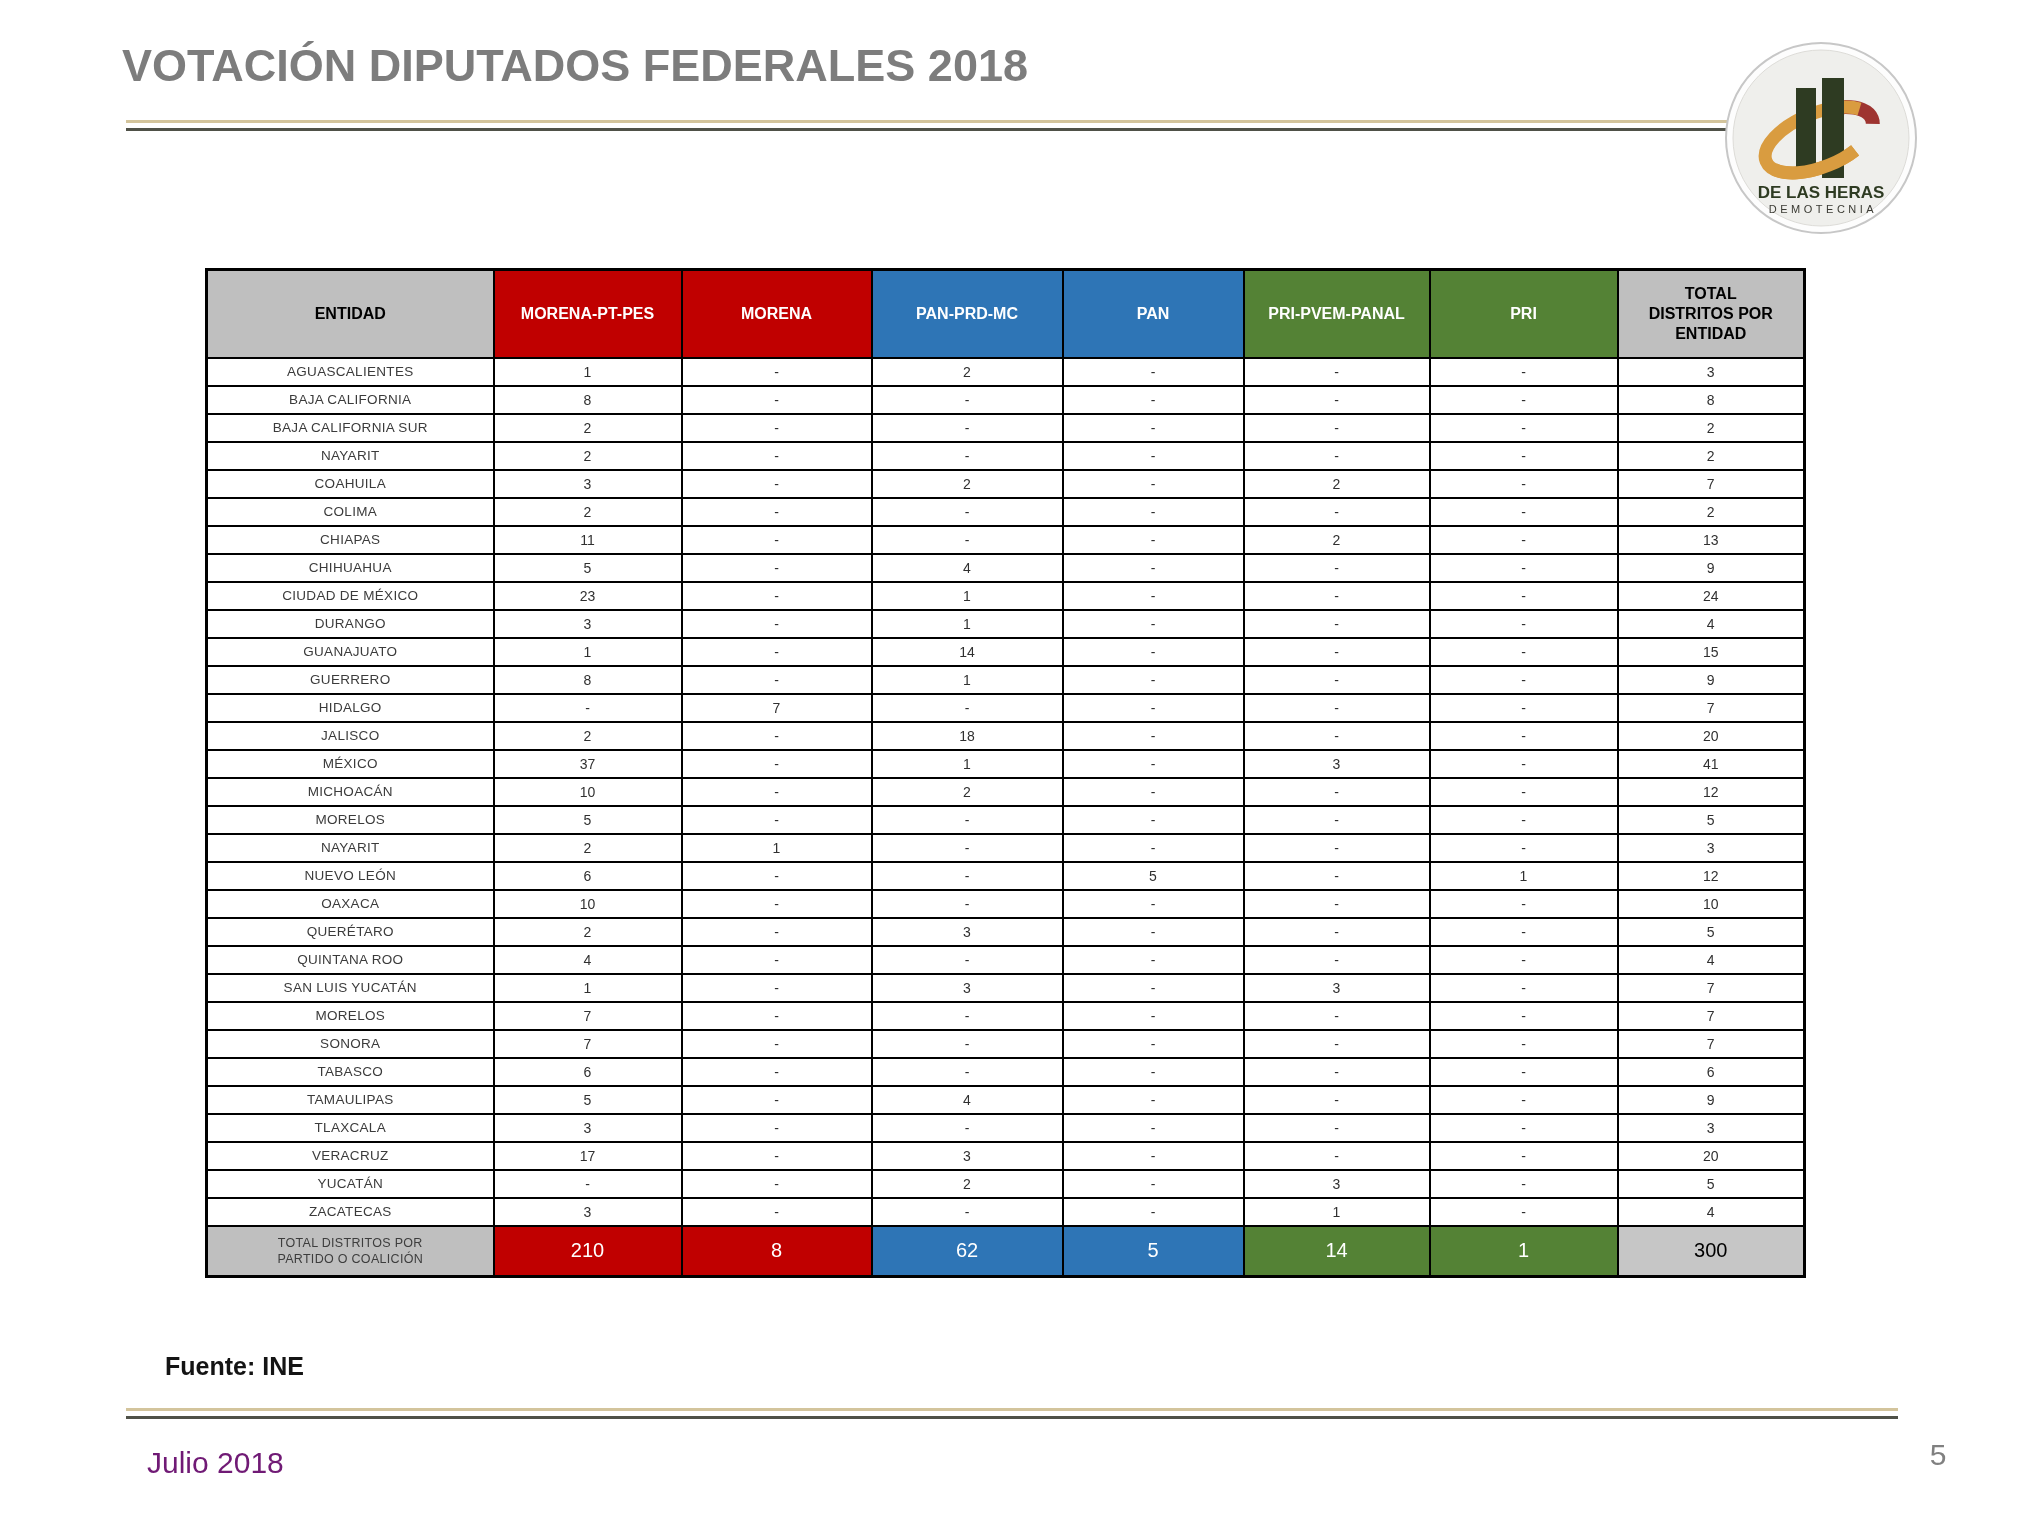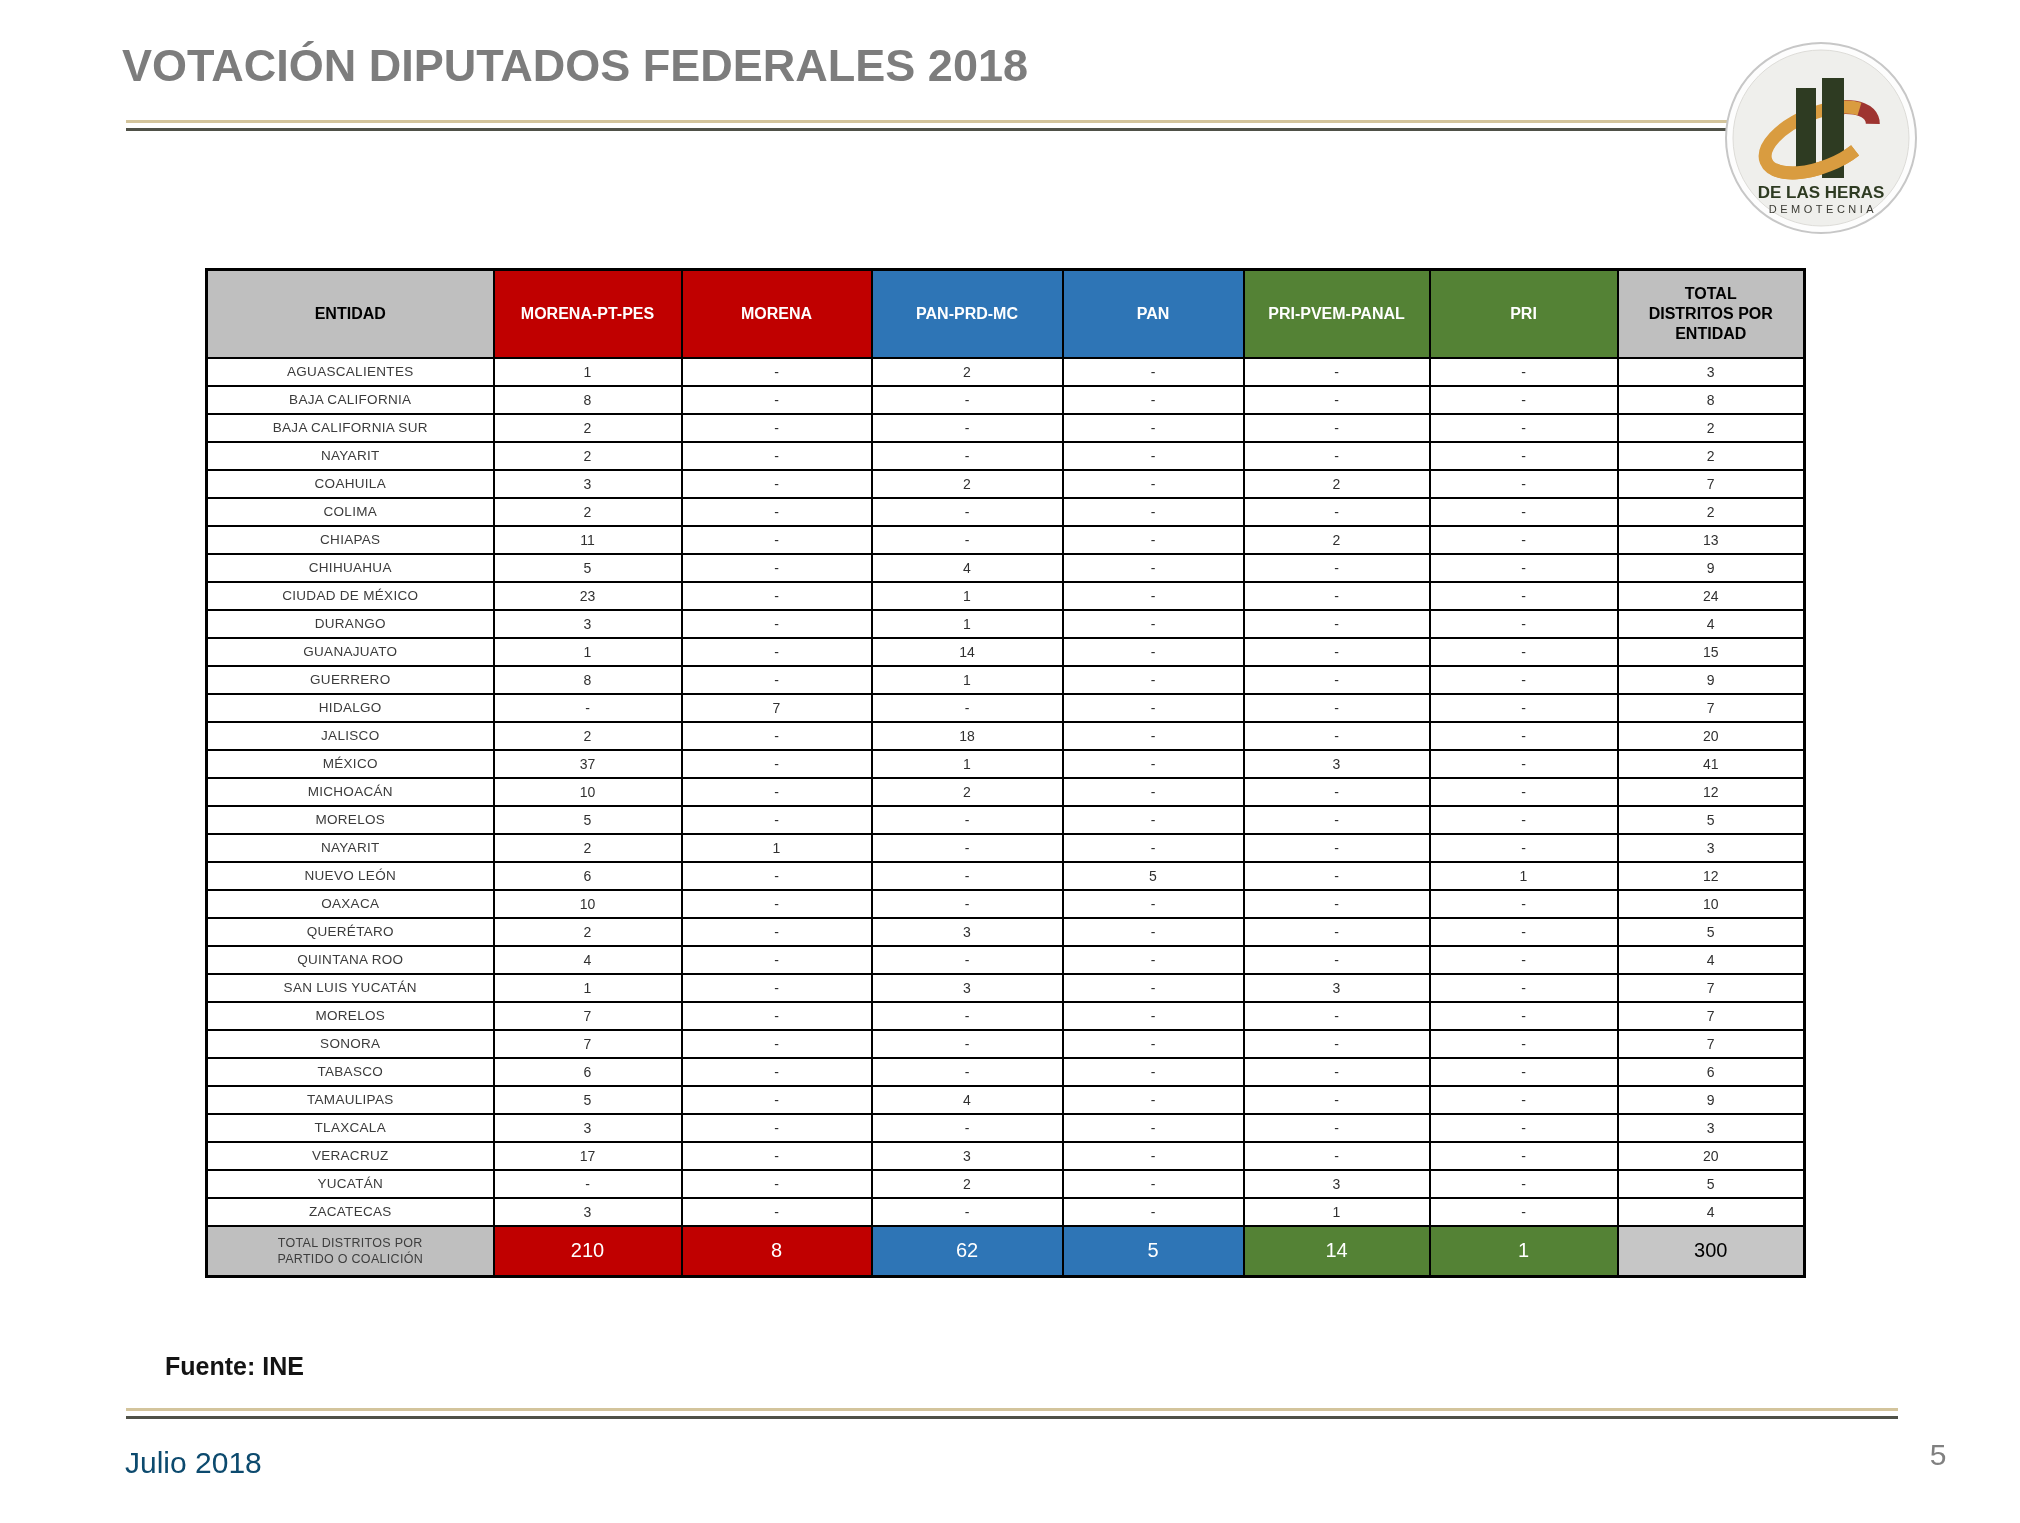--- a/index.html
+++ b/index.html
@@ -42,21 +42,21 @@
   tfoot tr{height:51px;}
   tfoot td{font-size:20px;font-weight:normal;}
   tfoot td.t-label{background:var(--c-gray);color:#3d3d3d;font-size:12.5px;font-weight:normal;line-height:1.3;letter-spacing:0.3px;}
   tfoot td.t-label .hwrap{display:inline-block;max-width:160px;}
   tfoot td.t-red{background:var(--c-red);color:#fff;}
   tfoot td.t-blue{background:var(--c-blue);color:#fff;}
   tfoot td.t-green{background:var(--c-green);color:#fff;}
   tfoot td.t-gray{background:#c6c6c6;color:#000;font-weight:normal;}
   
   .fuente{position:absolute;left:145px;top:1352px;font-size:25px;font-weight:bold;color:#141414;}
-  .footer-date{position:absolute;left:105px;top:1446px;font-size:30px;color:#0c4a6e;}
+  .footer-date{position:absolute;left:127px;top:1446px;font-size:30px;color:#701a75;}
   .page-number{position:absolute;left:1898px;top:1438px;width:40px;text-align:center;font-size:30px;color:#808080;}
 </style>
 </head>
 <body>
 
 <div class="slide">
 
   <div class="title">VOTACIÓN DIPUTADOS FEDERALES 2018</div>
 
   <div class="rule rule-title">

